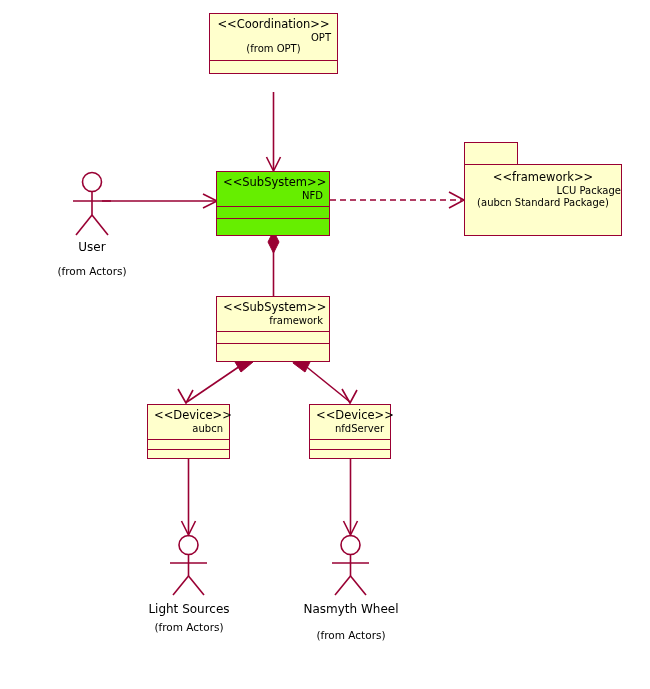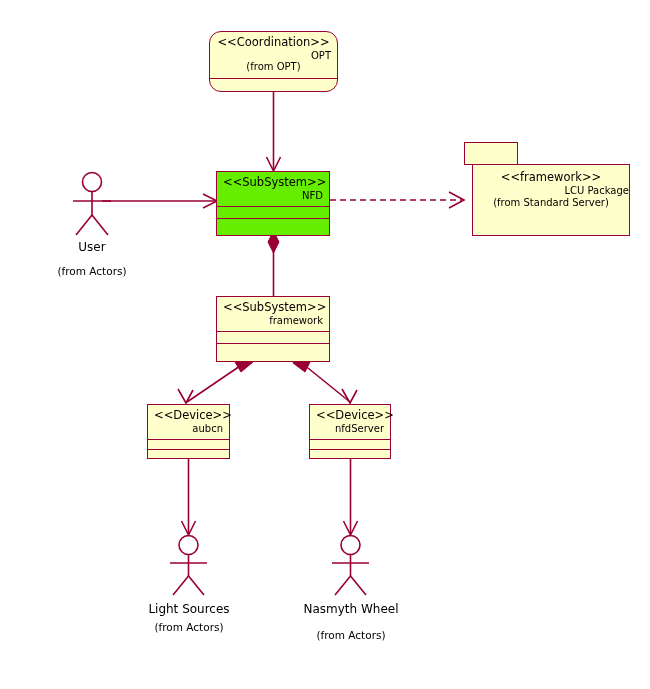--- a/index.html
+++ b/index.html
@@ -110,21 +110,21 @@
       <line x1="188.5" y1="459" x2="188.5" y2="534" stroke="#990033" stroke-width="1.6"></line>
       <polyline points="181.5,521 188.5,535 195.5,521" fill="none" stroke="#990033" stroke-width="1.6"></polyline>
     </g>
 
     <g>
       <line x1="350.5" y1="459" x2="350.5" y2="534" stroke="#990033" stroke-width="1.6"></line>
       <polyline points="343.5,521 350.5,535 357.5,521" fill="none" stroke="#990033" stroke-width="1.6"></polyline>
     </g>
   </svg>
 
-  <div class="node opt" style="left:209px;top:31px;width:129px;height:61px;border-radius:12px;">
+  <div class="node opt" style="left:209px;top:13px;width:129px;height:61px;">
     <div class="head">
       <div class="stereo">&lt;&lt;Coordination&gt;&gt;</div>
       <div class="nm">OPT</div>
       <div class="frm">(from OPT)</div>
     </div>
     <div class="rule"></div>
   </div>
 
   <div class="node green" style="left:216px;top:171px;width:114px;height:65px;">
     <div class="head">
@@ -157,24 +157,24 @@
     <div class="head">
       <div class="stereo">&lt;&lt;Device&gt;&gt;</div>
       <div class="nm">nfdServer</div>
     </div>
     <div class="comp" style="height:9px;"></div>
     <div class="comp" style="height:9px;"></div>
   </div>
 
   <div class="pkg" style="left:464px;top:142px;width:158px;height:94px;">
     <div class="tab"></div>
-    <div class="body" style="width:158px;height:72px;margin-left:8px;">
+    <div class="body" style="width:158px;height:72px;">
       <div class="stereo">&lt;&lt;framework&gt;&gt;</div>
       <div class="nm">LCU Package</div>
-      <div class="frm">(from Standard Server)</div>
+      <div class="frm">(aubcn Standard Package)</div>
     </div>
   </div>
 
   <div class="actor" style="left:60px;top:170px;width:80px;height:110px;">
     <svg width="80" height="70" viewBox="0 0 80 70" xmlns="http://www.w3.org/2000/svg">
       <circle cx="32" cy="12" r="9.5" fill="none" stroke="#990033" stroke-width="1.6"></circle>
       <line x1="32" y1="21.5" x2="32" y2="45" stroke="#990033" stroke-width="1.6"></line>
       <line x1="13" y1="31" x2="51" y2="31" stroke="#990033" stroke-width="1.6"></line>
       <line x1="32" y1="45" x2="16" y2="65" stroke="#990033" stroke-width="1.6"></line>
       <line x1="32" y1="45" x2="48" y2="65" stroke="#990033" stroke-width="1.6"></line>

